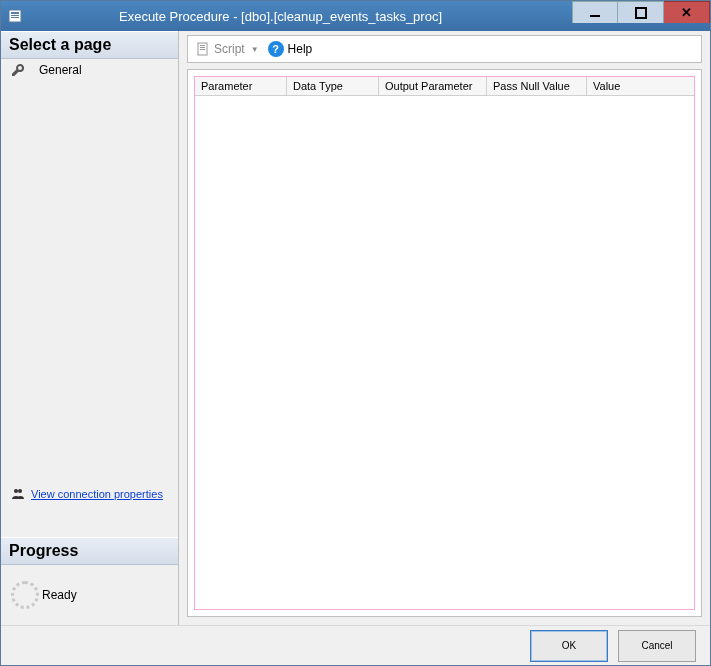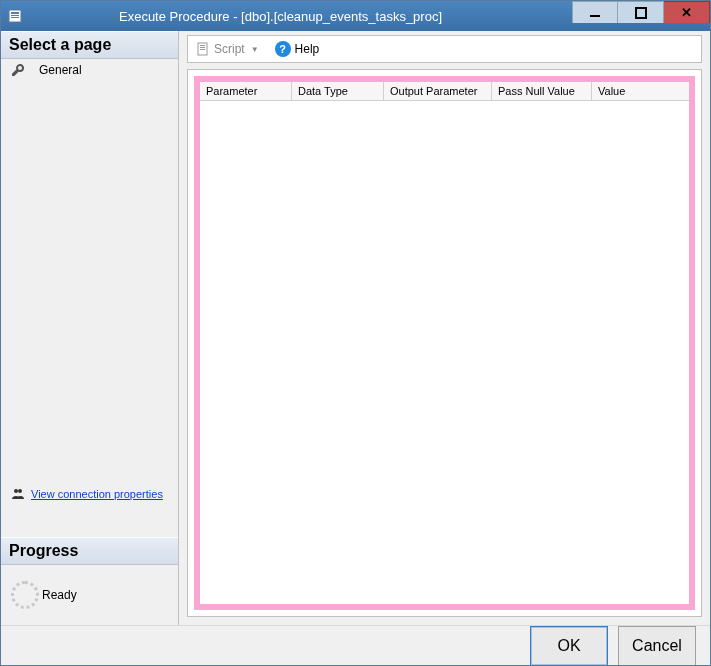--- a/index.html
+++ b/index.html
@@ -98,21 +98,21 @@
     display: flex;
     flex-direction: column;
     gap: 6px;
   }
   .toolbar {
     height: 28px;
     background: #fff;
     border: 1px solid #c0c0c0;
     display: flex;
     align-items: center;
-    gap: 16px;
+    gap: 9px;
     padding: 6px 8px;
   }
   .toolbar .tbtn {
     display: flex; align-items:center; gap:4px;
     color: #888;
     font-size: 12px;
   }
   .toolbar .tbtn.help { color: #000; }
   .help-icon {
     width:16px; height:16px; border-radius:50%;
@@ -124,21 +124,21 @@
 
   .grid-wrap {
     flex: 1;
     background: #fff;
     border: 1px solid #c0c0c0;
     padding: 6px;
   }
   .grid {
     width: 100%;
     height: 100%;
-    border: 6px solid #f9a8d4;
+    border: 1px solid #f9a8d4;
     display: flex;
     flex-direction: column;
   }
   .grid-head {
     display: flex;
     background: #f6f6f6;
     border-bottom: 1px solid #d0d0d0;
   }
   .gh {
     border-right: 1px solid #d0d0d0;
@@ -156,24 +156,24 @@
     background: #f0f0f0;
     border-top: 1px solid #d8d8d8;
     display: flex;
     align-items: center;
     justify-content: flex-end;
     padding: 0 14px;
     gap: 10px;
   }
   .btn {
     min-width: 78px;
-    height: 40px;
+    height: 32px;
     background: #e9e9e9;
     border: 1px solid #a0a0a0;
-    font-size: 16px;
+    font-size: 10px;
     display:flex; align-items:center; justify-content:center;
     cursor: pointer;
   }
   .btn.primary {
     border: 1px solid #3b7ac0;
     box-shadow: inset 0 0 0 1px #9cc2ea;
   }
 
   
   .wrench-icon svg, .script-icon svg, .people-icon svg { display:block; }

